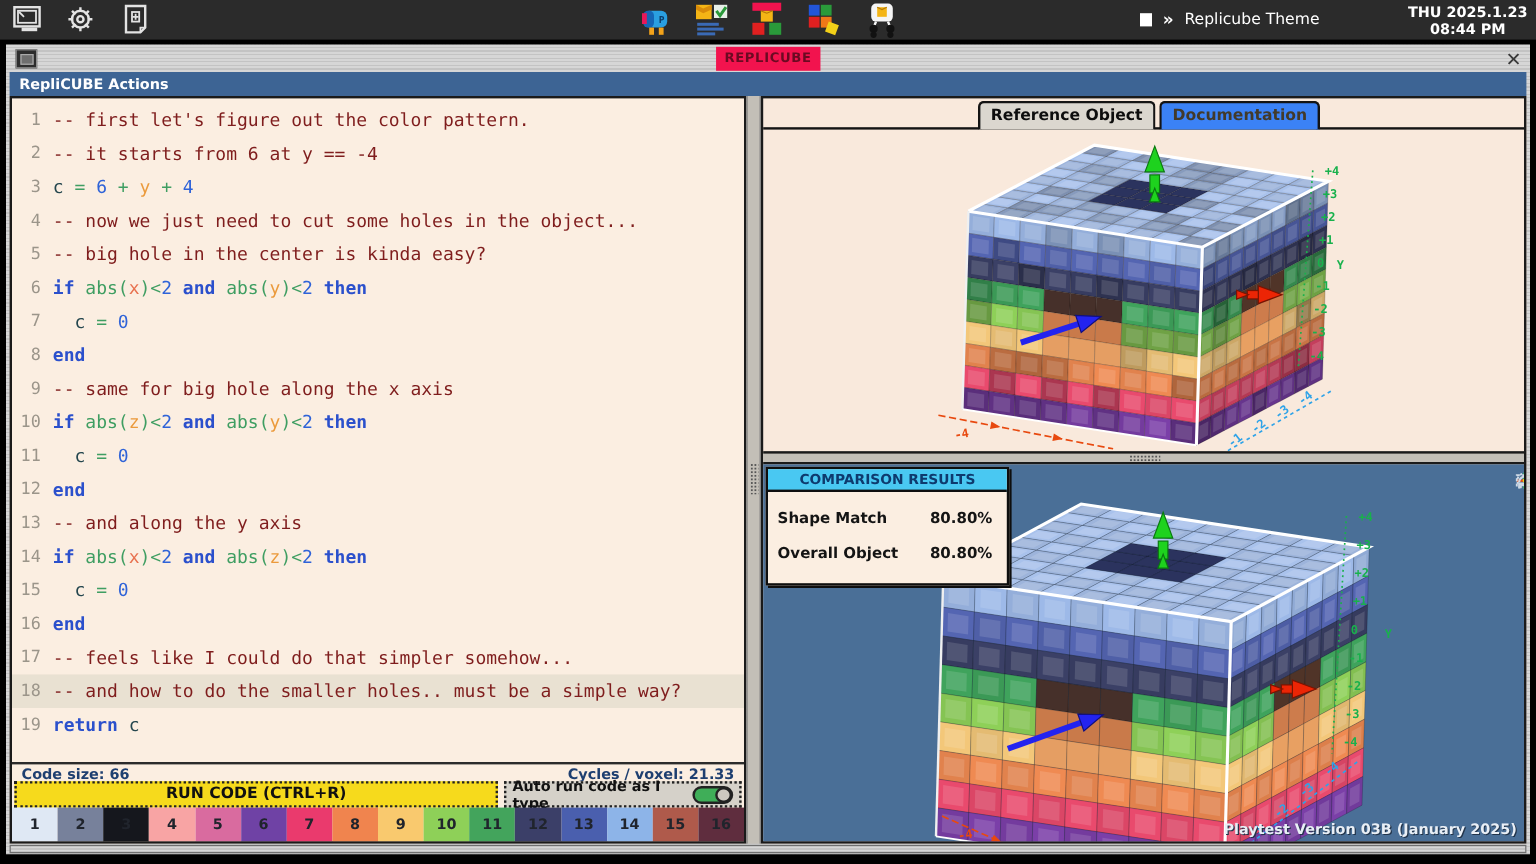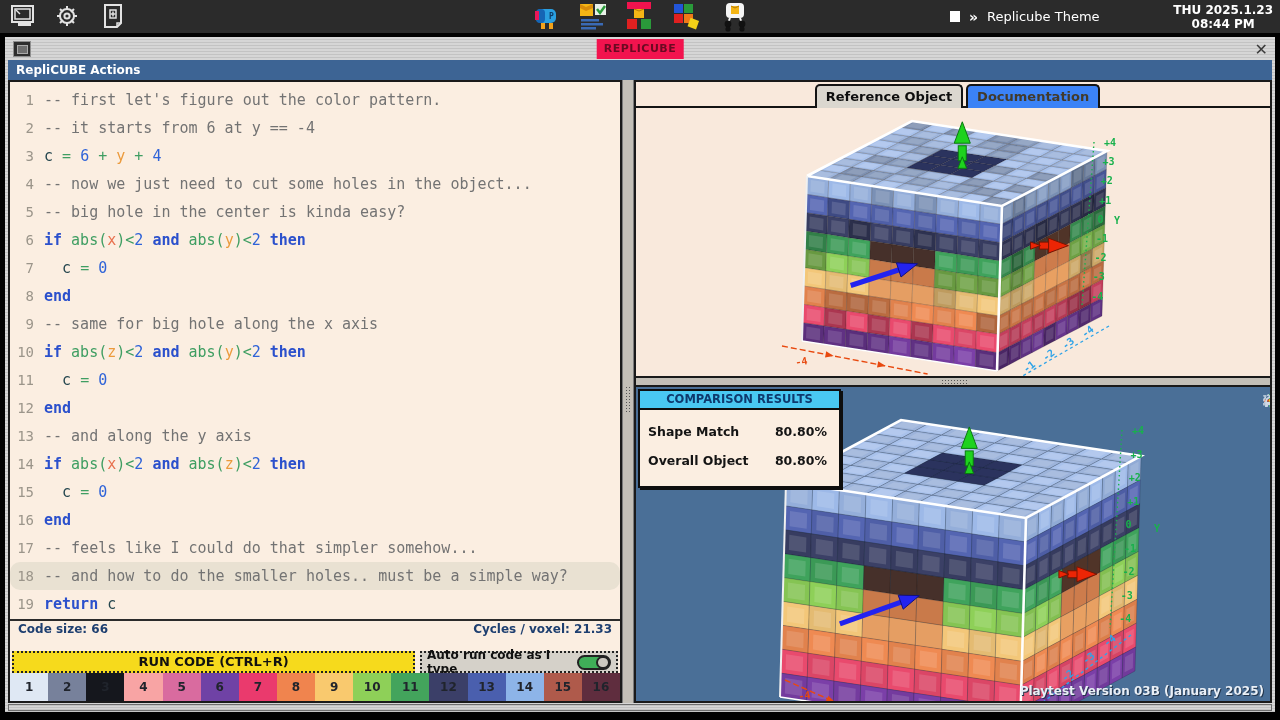--- a/index.html
+++ b/index.html
@@ -36,33 +36,33 @@
   .header { position:absolute; left:3px; top:23px; right:3px; height:20px; background:#3d6494;
             color:#fff; font-size:12px; font-weight:bold; padding:3px 0 0 8px; }
 
   .main { position:absolute; left:3px; top:43px; right:3px; bottom:9px; display:flex; }
 
   
   .left-panel { width:614px; background:#fbeee1; border:2px solid #1a1a1a; position:relative; }
   .code-area { position:absolute; left:0; top:0; right:0; bottom:68px; padding-top:4px;
                font-family:"DejaVu Sans Mono",monospace; font-size:15px; overflow:hidden; cursor:text; }
   .code-line { height:28px; line-height:28px; display:flex; white-space:pre; }
-  .code-line.hl { background:#e9e1d2;border-radius:10px; }
+  .code-line.hl { background:#e9e1d2; }
   .ln { width:24px; flex:none; text-align:right; color:#9b958a; margin-right:10px; font-size:14px; }
-  .tok-cm { color:#737373; }
+  .tok-cm { color:#7f1d1d; }
   .tok-kw { color:#2b50cc; font-weight:bold; }
   .tok-fn { color:#3f9e62; }
   .tok-op { color:#3f9e62; }
   .tok-vx { color:#e8714f; }
   .tok-vy { color:#eb9a3c; }
   .tok-vc { color:#24464e; }
   .tok-nm { color:#2f63d8; }
   .tok-tx { color:#555; }
 
-  .status-row { position:absolute; left:0; right:0; bottom:50px; height:32px;
+  .status-row { position:absolute; left:0; right:0; bottom:50px; height:16px;
                 border-top:2px solid #2b2b2b; display:flex; justify-content:space-between;
                 padding:1px 8px 0; font-size:12px; font-weight:bold; color:#1e3f70; }
   .btn-row { position:absolute; left:0; right:0; bottom:28px; height:22px; display:flex; gap:5px; padding:0 2px; }
   .run-btn { flex:1; background:#f6da1c; border:2px dotted #222; font-weight:bold; font-size:13px;
              text-align:center; line-height:17px; color:#111; cursor:pointer; }
   .autorun { width:198px; background:#d5d1c9; border:2px dotted #222; display:flex; align-items:center;
              font-size:12px; font-weight:bold; color:#111; padding:0 5px; }
   .toggle { margin-left:auto; width:36px; height:15px; border:2px solid #222; border-radius:8px;
             background:#3fae58; position:relative; cursor:pointer; }
   .knob { position:absolute; right:-1px; top:-1px; width:14px; height:13px; background:#ccc8c0;

